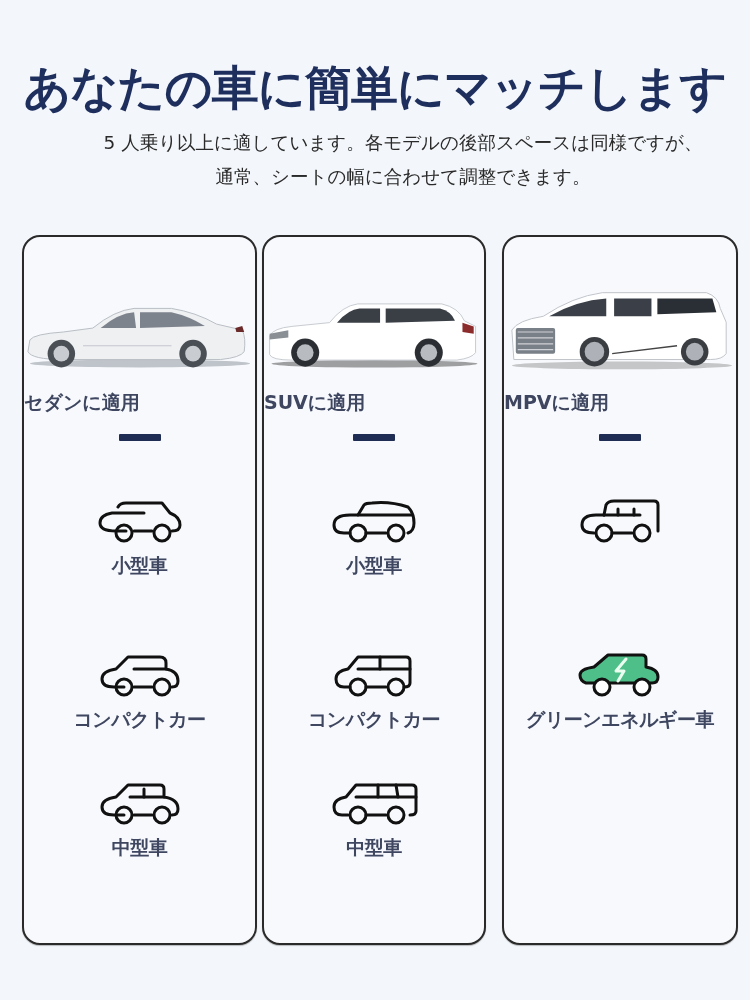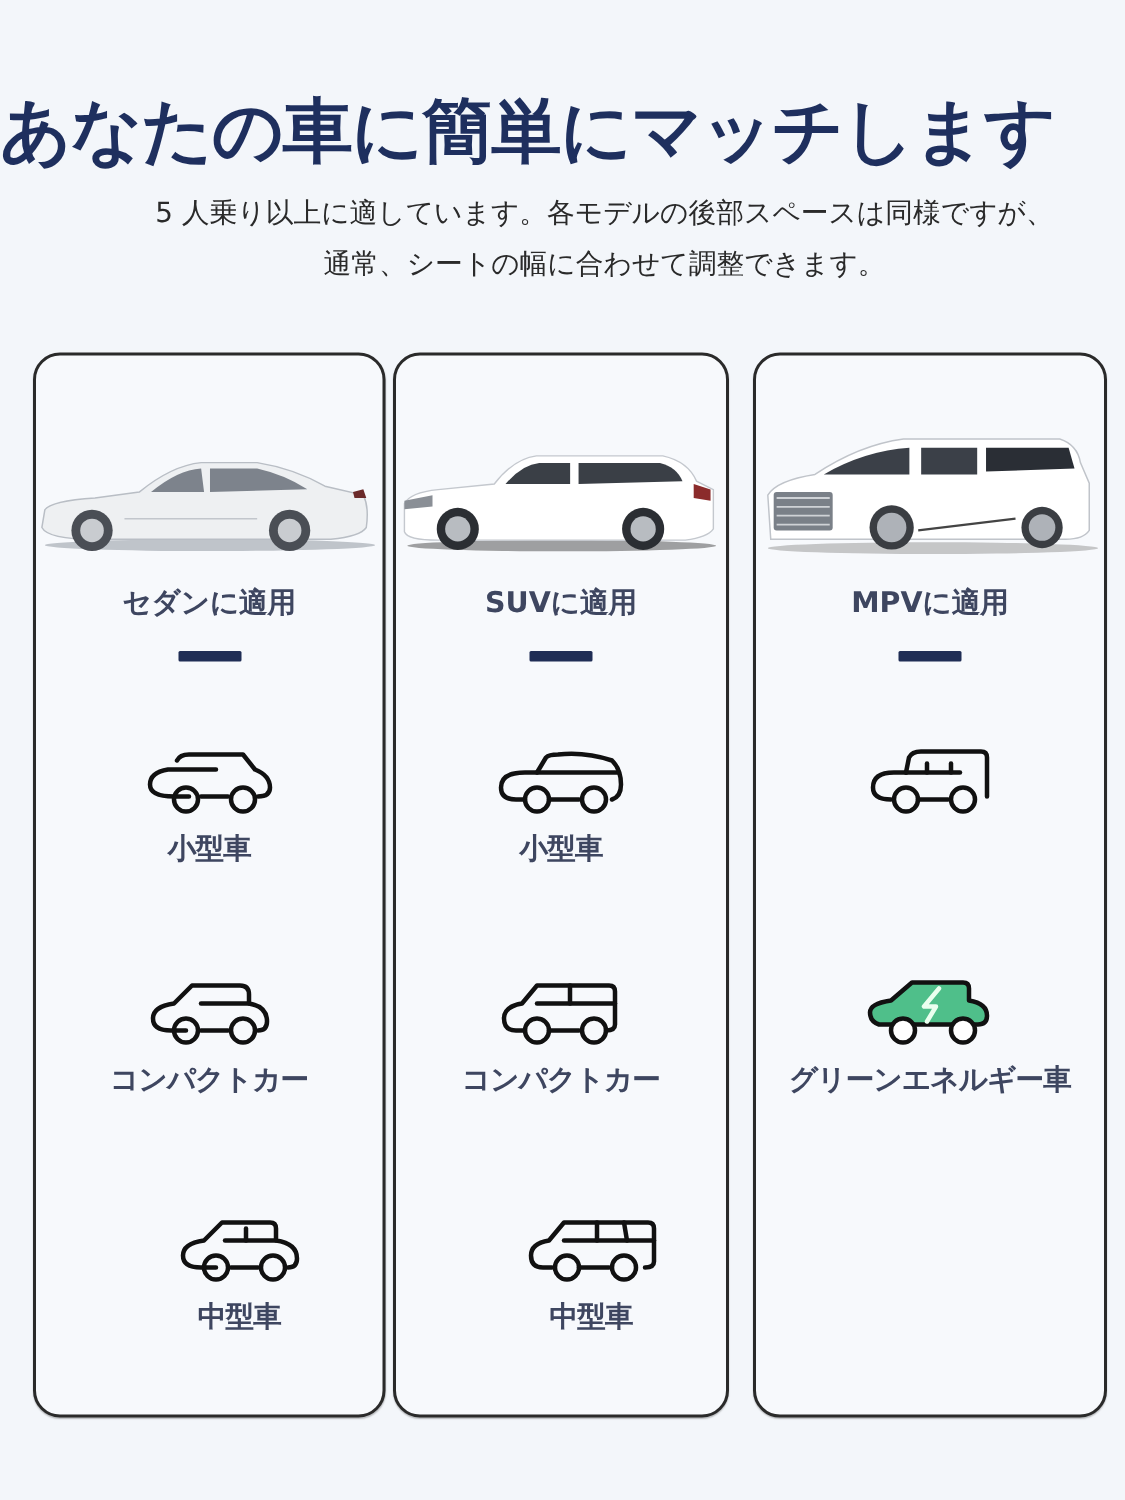--- a/index.html
+++ b/index.html
@@ -5,21 +5,21 @@
   html, body { margin: 0; padding: 0; }
   body {
     width: 750px; height: 1000px; overflow: hidden;
     background: #f3f6fa;
     font-family: "DejaVu Sans", "Liberation Sans", sans-serif;
     color: #2b3450;
     position: relative;
   }
   .title {
     position: absolute; left: 0; top: 58px; width: 750px;
-    text-align: left;
+    text-align: center;
     font-size: 47px; font-weight: bold; letter-spacing: -1px;
     color: #1e2f5e;
     line-height: 60px;
   }
   .subtitle {
     position: absolute; left: 0; width: 750px; text-align: center;
     font-size: 18.5px; color: #2a2a2a; line-height: 24px; padding-left: 28px;
   }
   .subtitle.l1 { top: 131px; }
   .subtitle.l2 { top: 165px; }
@@ -32,36 +32,36 @@
     box-shadow: 0 1px 1px rgba(0,0,0,0.25);
   }
   .card.c1 { left: 22px; width: 235px; }
   .card.c2 { left: 262px; width: 224px; }
   .card.c3 { left: 502px; width: 236px; padding-left: 40px; }
 
   .photo { position: absolute; left: 0; top: 45px; width: 100%; height: 100px; }
   .photo svg { width: 100%; height: 100%; display: block; }
 
   .card-head {
-    position: absolute; top: 150px; left: 0; width: 100%; text-align: center;
+    position: absolute; top: 150px; left: 0; width: 100%; 
     font-size: 19px; font-weight: bold; color: #3e4660; line-height: 30px;
   }
   .dash {
     position: absolute; top: 197px; left: 50%; margin-left: -21px;
     width: 42px; height: 7px; background: #1f2d55; border-radius: 1px;
   }
   .item { position: absolute; left: 0; width: 100%; text-align: center; }
   .item .icon { display: block; margin: 0 auto; width: 92px; height: 52px; }
   .item .label {
     display: block; margin-top: 6px;
     font-size: 19px; font-weight: bold; color: #3e4660; letter-spacing: -0.5px;
   }
   .item.i1 { top: 258px; }
   .item.i2 { top: 412px; }
-  .item.i3 { top: 570px; padding-left: 20px; }
+  .item.i3 { top: 540px; }
   .c3 .item.i1 .label { margin-top: 22px; }
 </style>
 </head>
 <body>
 
 <div class="title">あなたの車に簡単にマッチします</div>
 <div class="subtitle l1">5 人乗り以上に適しています。各モデルの後部スペースは同様ですが、</div>
 <div class="subtitle l2">通常、シートの幅に合わせて調整できます。</div>
 
 <div class="card c1">

